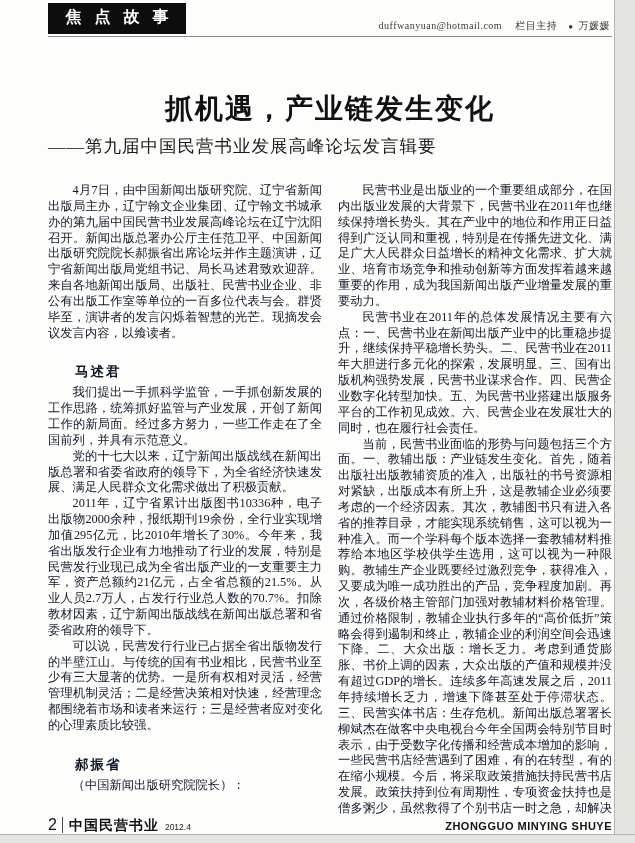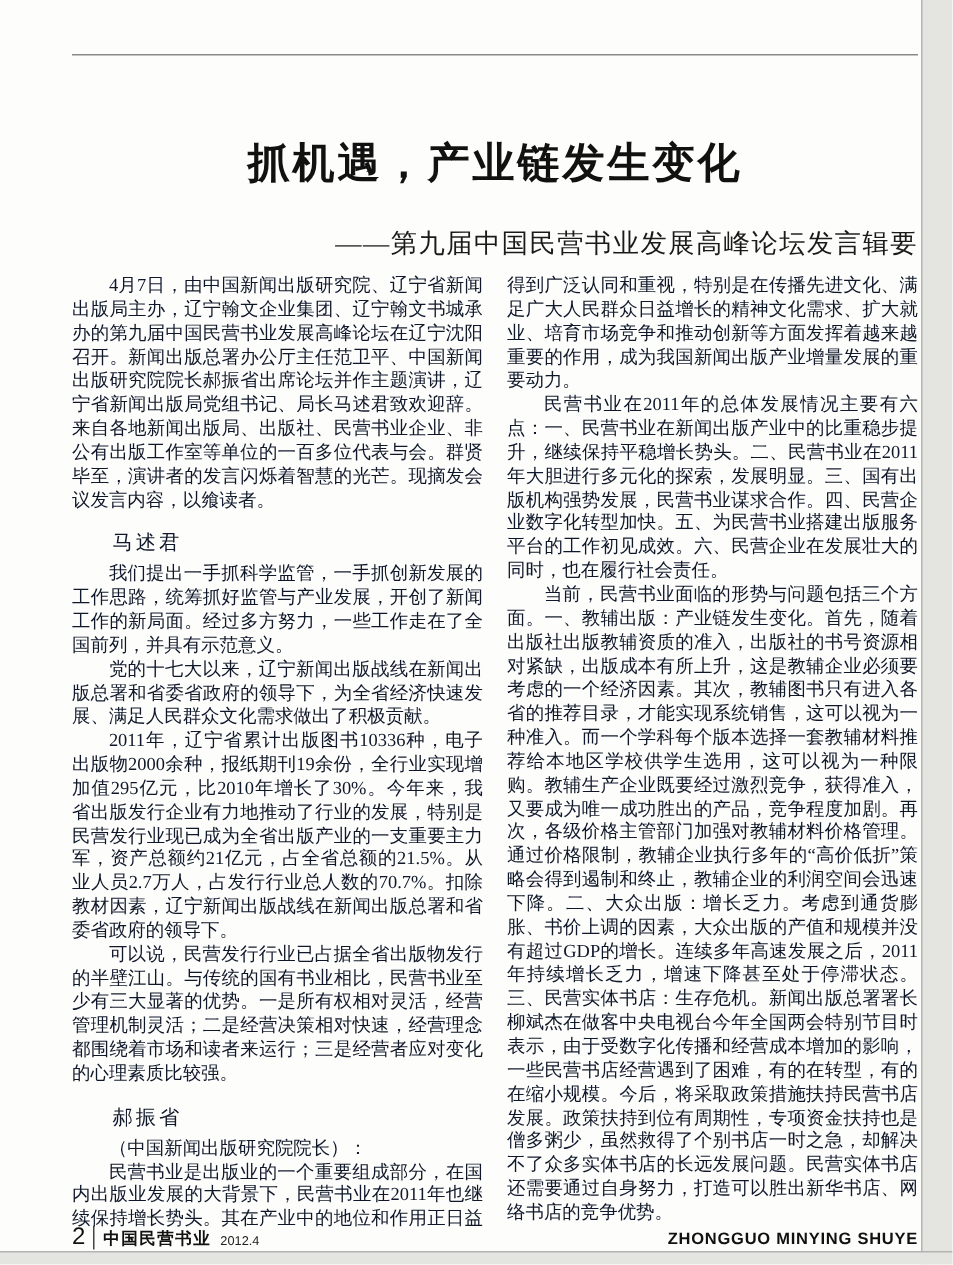--- a/index.html
+++ b/index.html
@@ -49,71 +49,82 @@
   }
   
   .title{
     position:absolute;left:48px;top:90px;width:564px;
     text-align:center;margin:0;
     font-family:"Liberation Sans","DejaVu Sans",sans-serif;
     font-weight:bold;font-size:28px;color:#111;
     letter-spacing:2px;
   }
   .subtitle{
-    position:absolute;left:48px;top:150px;width:564px;
-    text-align:right;margin:0;
+    position:absolute;left:48px;top:134px;width:564px;
+    text-align:left;margin:0;
     font-weight:normal;font-size:17.5px;color:#1a1a1a;
     letter-spacing:1px;
   }
   
   .columns{
     position:absolute;left:48px;top:183px;width:564px;height:640px;
     column-count:2;column-gap:16px;column-fill:auto;
     overflow:hidden;
     font-size:12.3px;line-height:15.85px;
     text-align:justify;color:#0f172a;
   }
   .columns p{margin:0;text-indent:2em;}
   .intro{margin-bottom:2px;}
   .speaker-name{
     font-family:"Liberation Sans","DejaVu Sans",sans-serif;
-    font-weight:normal;font-size:13.5px;
-    margin:13px 0 5px;text-indent:2em;letter-spacing:2px;
+    font-weight:bold;font-size:13.5px;
+    margin:23px 0 5px;text-indent:2em;letter-spacing:2px;
   }
   .speaker-role{margin-bottom:1px;}
   
   .footer{
     position:absolute;left:48px;top:813px;width:564px;height:20px;
     display:flex;justify-content:space-between;align-items:flex-end;
   }
   .footer-left{display:flex;align-items:flex-end;white-space:nowrap;}
   .folio-number{
     font-family:"Liberation Sans","DejaVu Sans",sans-serif;
     font-size:16px;line-height:16px;font-weight:normal;color:#111;
     padding-right:5px;border-right:1px solid #444;
   }
   .magazine-name{
-    font-weight:bold;font-size:11px;line-height:14px;
+    font-weight:bold;font-size:14px;line-height:14px;
     margin-left:6px;letter-spacing:1px;color:#111;
   }
   .issue{
     font-family:"Liberation Sans","DejaVu Sans",sans-serif;
     font-size:8.5px;line-height:11px;margin-left:6px;color:#222;
   }
   .footer-right{
     font-family:"Liberation Sans","DejaVu Sans",sans-serif;
     font-weight:bold;font-size:11px;line-height:13px;
     letter-spacing:.5px;color:#111;
   }
 </style>
 </head>
 <body>
 
 <div class="sheet">
 
+  <div class="masthead">
+    <div class="section-box">
+      <span>焦点故事</span>
+    </div>
+    <div class="masthead-right">
+      <span>duffwanyuan@hotmail.com</span>
+      <span class="host-label">栏目主持</span>
+      <span class="bullet">●</span>
+      <span>万媛媛</span>
+    </div>
+  </div>
   <div class="mast-rule"></div>
 
   <h1 class="title">抓机遇，产业链发生变化</h1>
   <h2 class="subtitle">——第九届中国民营书业发展高峰论坛发言辑要</h2>
 
   <div class="columns" id="columns">
     <p class="intro">4月7日，由中国新闻出版研究院、辽宁省新闻出版局主办，辽宁翰文企业集团、辽宁翰文书城承办的第九届中国民营书业发展高峰论坛在辽宁沈阳召开。新闻出版总署办公厅主任范卫平、中国新闻出版研究院院长郝振省出席论坛并作主题演讲，辽宁省新闻出版局党组书记、局长马述君致欢迎辞。来自各地新闻出版局、出版社、民营书业企业、非公有出版工作室等单位的一百多位代表与会。群贤毕至，演讲者的发言闪烁着智慧的光芒。现摘发会议发言内容，以飨读者。</p>
 
   <h3 class="speaker-name">马述君</h3>
       <p class="body-para">我们提出一手抓科学监管，一手抓创新发展的工作思路，统筹抓好监管与产业发展，开创了新闻工作的新局面。经过多方努力，一些工作走在了全国前列，并具有示范意义。</p>

